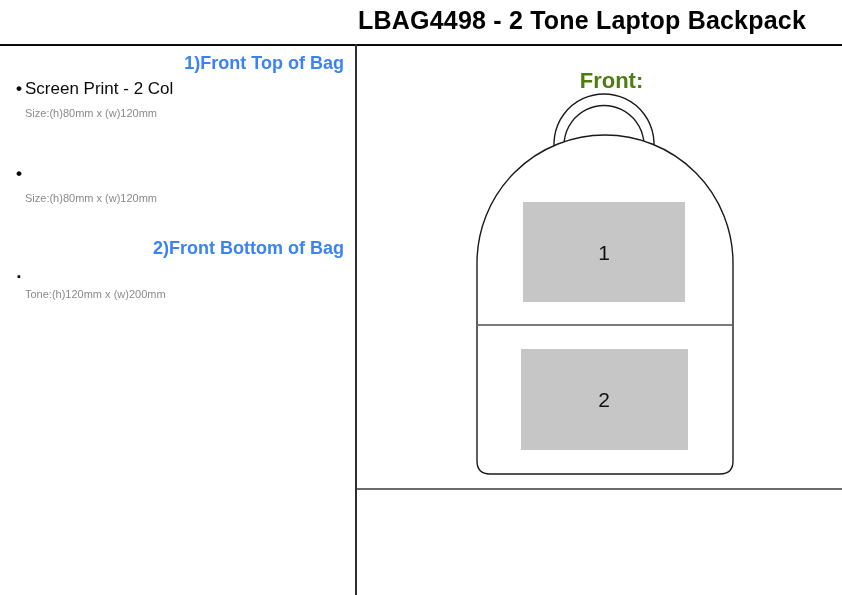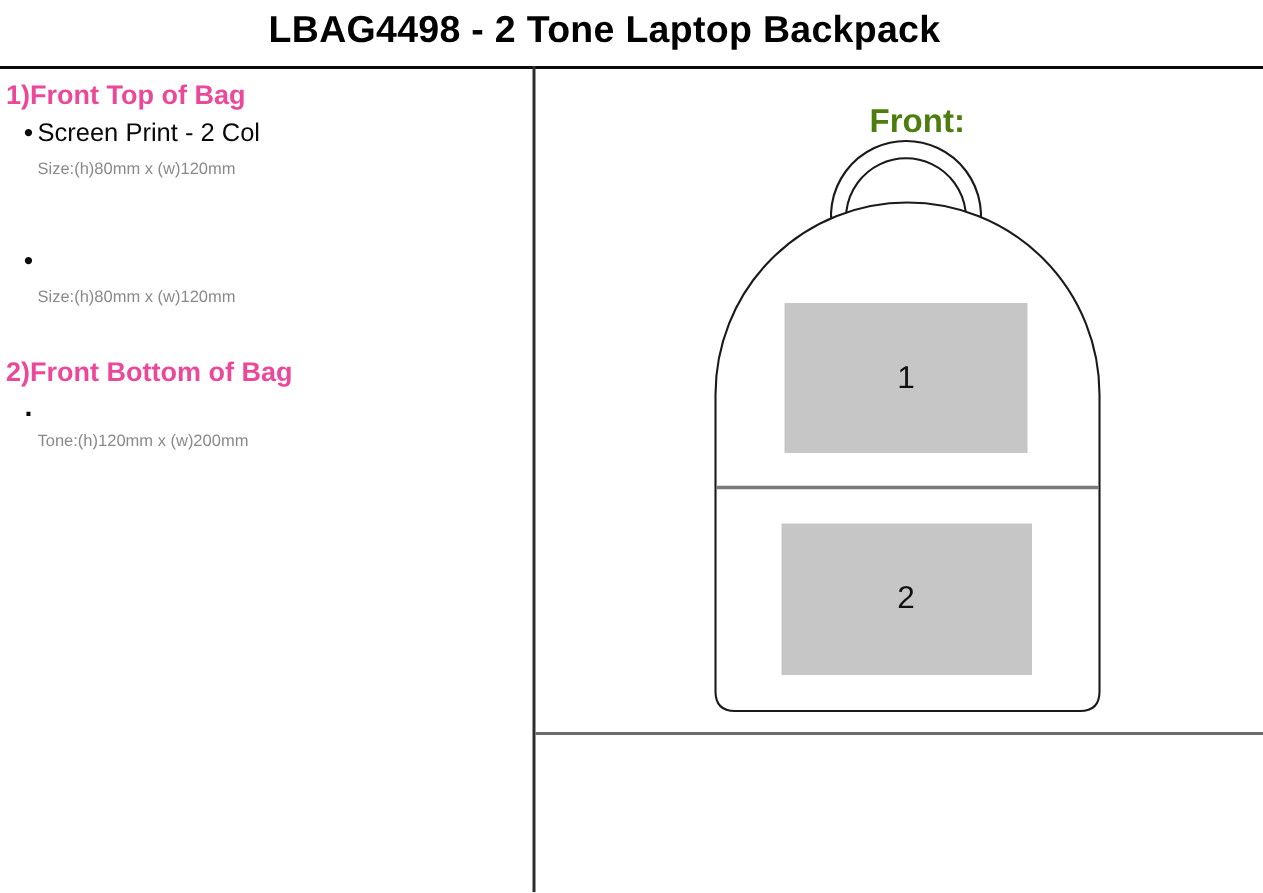--- a/index.html
+++ b/index.html
@@ -6,41 +6,41 @@
   .page{
     position:relative;
     width:842px;height:595px;
     background:#ffffff;
     font-family:"Liberation Sans", sans-serif;
     color:#000;
     overflow:hidden;
   }
   .page-title{
     position:absolute;top:6px;left:0;width:806px;
-    margin:0;text-align:center;
+    margin:0;text-align:right;
     font-size:25px;font-weight:700;letter-spacing:0.2px;
     color:#010101;
   }
   .top-rule{
     position:absolute;top:44px;left:0;right:0;height:2px;
     background:#0a0a0a;
   }
   .v-rule{
     position:absolute;top:44px;left:355px;width:2px;height:551px;
     background:#2e2e2e;
   }
   .bottom-rule{
     position:absolute;top:488px;left:357px;right:0;height:2px;
     background:#6b6b6b;
   }
   .left-panel{
     position:absolute;top:51px;left:4px;width:340px;
   }
   .spec-heading{
-    margin:0;font-size:18px;font-weight:700;line-height:25px;color:#ec4899;
+    margin:0;font-size:18px;font-weight:700;line-height:25px;color:#3b82f6;text-align:right;
   }
   .item-line{
     display:flex;align-items:center;
     padding-left:9px;line-height:25px;font-size:17px;color:#0a0a0a;
   }
   .bullet{
     width:12px;flex:0 0 12px;text-align:center;
     font-weight:700;font-size:17px;
   }
   .bullet.low{align-self:flex-end;line-height:21px;font-size:19px;}

